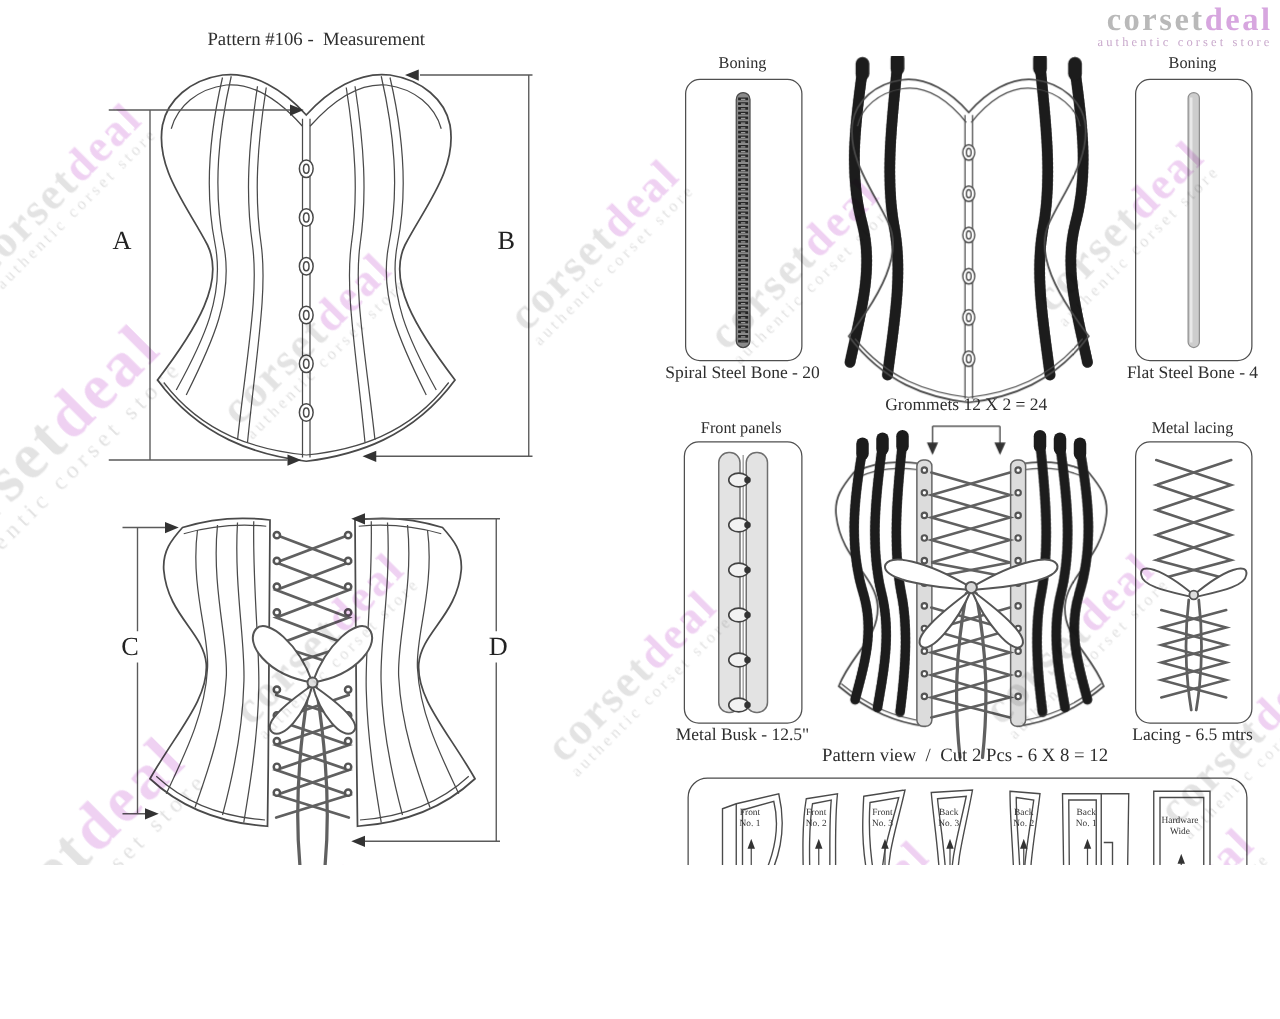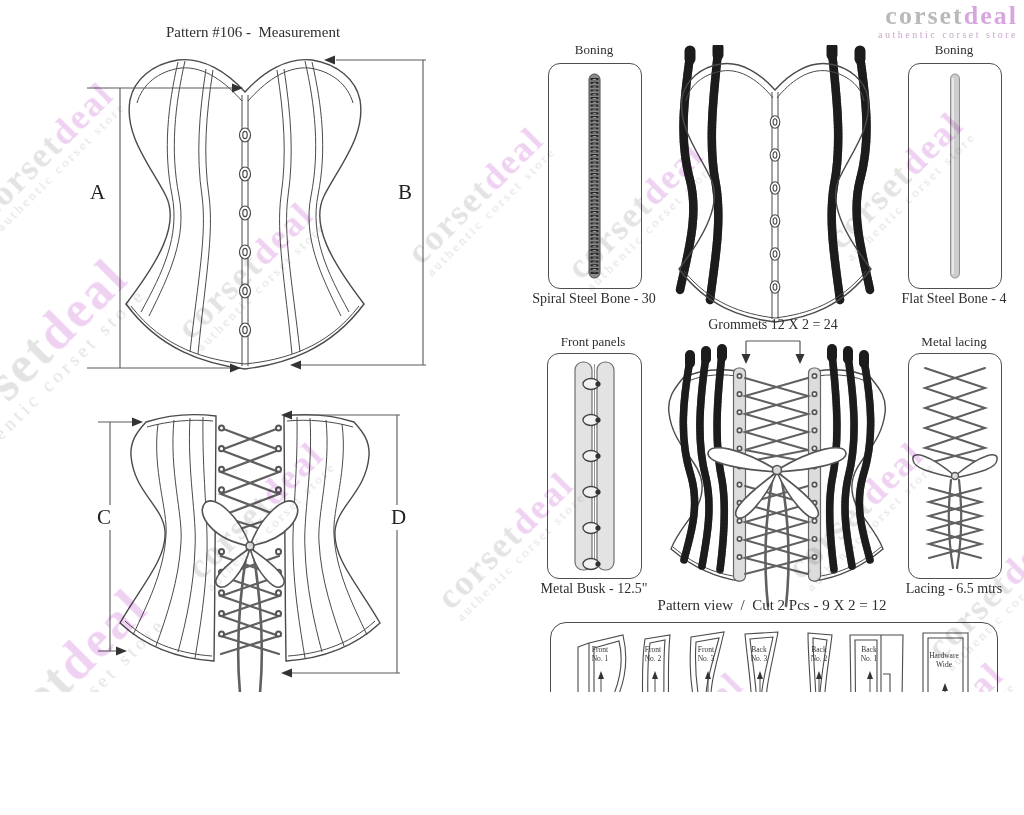--- a/index.html
+++ b/index.html
@@ -155,21 +155,21 @@
   <div class="abs note" style="left:260px;top:730px">D - Back length - 13.0 inch (33.0 cm)</div>
 
   <div class="abs boxtitle center" style="left:544px;top:42px;width:100px">Boning</div>
   <div class="abs hwbox" style="left:548px;top:63px;width:92px;height:224px">
     <svg width="92" height="224">
       <rect x="40" y="10" width="11" height="204" rx="5.5" fill="#8a8a8a" stroke="#4a4a4a"></rect>
       <path d="M45.5,14 L45.5,210" stroke="#262626" stroke-width="8" stroke-dasharray="2.2 1.6" fill="none"></path>
       <path d="M45.5,15 L45.5,209" stroke="#9a9a9a" stroke-width="3.5" stroke-dasharray="1 2.8" fill="none"></path>
     </svg>
   </div>
-  <div class="abs caption center" style="left:518px;top:291px;width:152px">Spiral Steel Bone - 30</div>
+  <div class="abs caption center" style="left:518px;top:291px;width:152px">Spiral Steel Bone - 20</div>
 
   <div class="abs boxtitle center" style="left:904px;top:42px;width:100px">Boning</div>
   <div class="abs hwbox" style="left:908px;top:63px;width:92px;height:224px">
     <svg width="92" height="224">
       <rect x="41.5" y="10" width="9" height="204" rx="4.5" fill="#cdcdcd" stroke="#8f8f8f"></rect>
       <path d="M44,14 L44,210" stroke="#e8e8e8" stroke-width="2" fill="none"></path>
     </svg>
   </div>
   <div class="abs caption center" style="left:879px;top:291px;width:150px">Flat Steel Bone - 4</div>
 
@@ -336,21 +336,21 @@
       </g>
       <g fill="#fff" stroke="#555" stroke-width="1.5">
         <path d="M46,122 C20,100 2,96 4,106 C5,116 30,120 46,124 Z"></path>
         <path d="M46,122 C72,100 90,96 88,106 C87,116 62,120 46,124 Z"></path>
         <circle cx="46" cy="122" r="3.5" fill="#ddd"></circle>
       </g>
     </svg>
   </div>
   <div class="abs caption center" style="left:879px;top:581px;width:150px">Lacing - 6.5 mtrs</div>
 
-  <div class="abs title center pre" style="left:597px;top:597px;width:350px">Pattern view  /  Cut 2 Pcs - 9 X 2 = 12</div>
+  <div class="abs title center pre" style="left:597px;top:597px;width:350px">Pattern view  /  Cut 2 Pcs - 6 X 8 = 12</div>
 
   <div class="abs pvbox" style="left:550px;top:622px;width:446px;height:151px">
     <svg width="446" height="151">
       <g stroke="#4a4a4a" stroke-width="1.1" fill="none">
 
         <path d="M27,24 L38,20 L72,12 C79,42 72,66 60,88 C52,106 56,124 64,140 L38,143 L27,141 Z"></path>
         <path d="M43,25 L68,18 C74,42 67,66 55,88 C48,106 51,122 58,136 L43,138 Z"></path>
         <path d="M38,20 L38,143"></path>
 
         <path d="M94,16 L119,12 C115,50 121,85 113,142 L89,145 C97,112 87,58 94,16 Z"></path>

